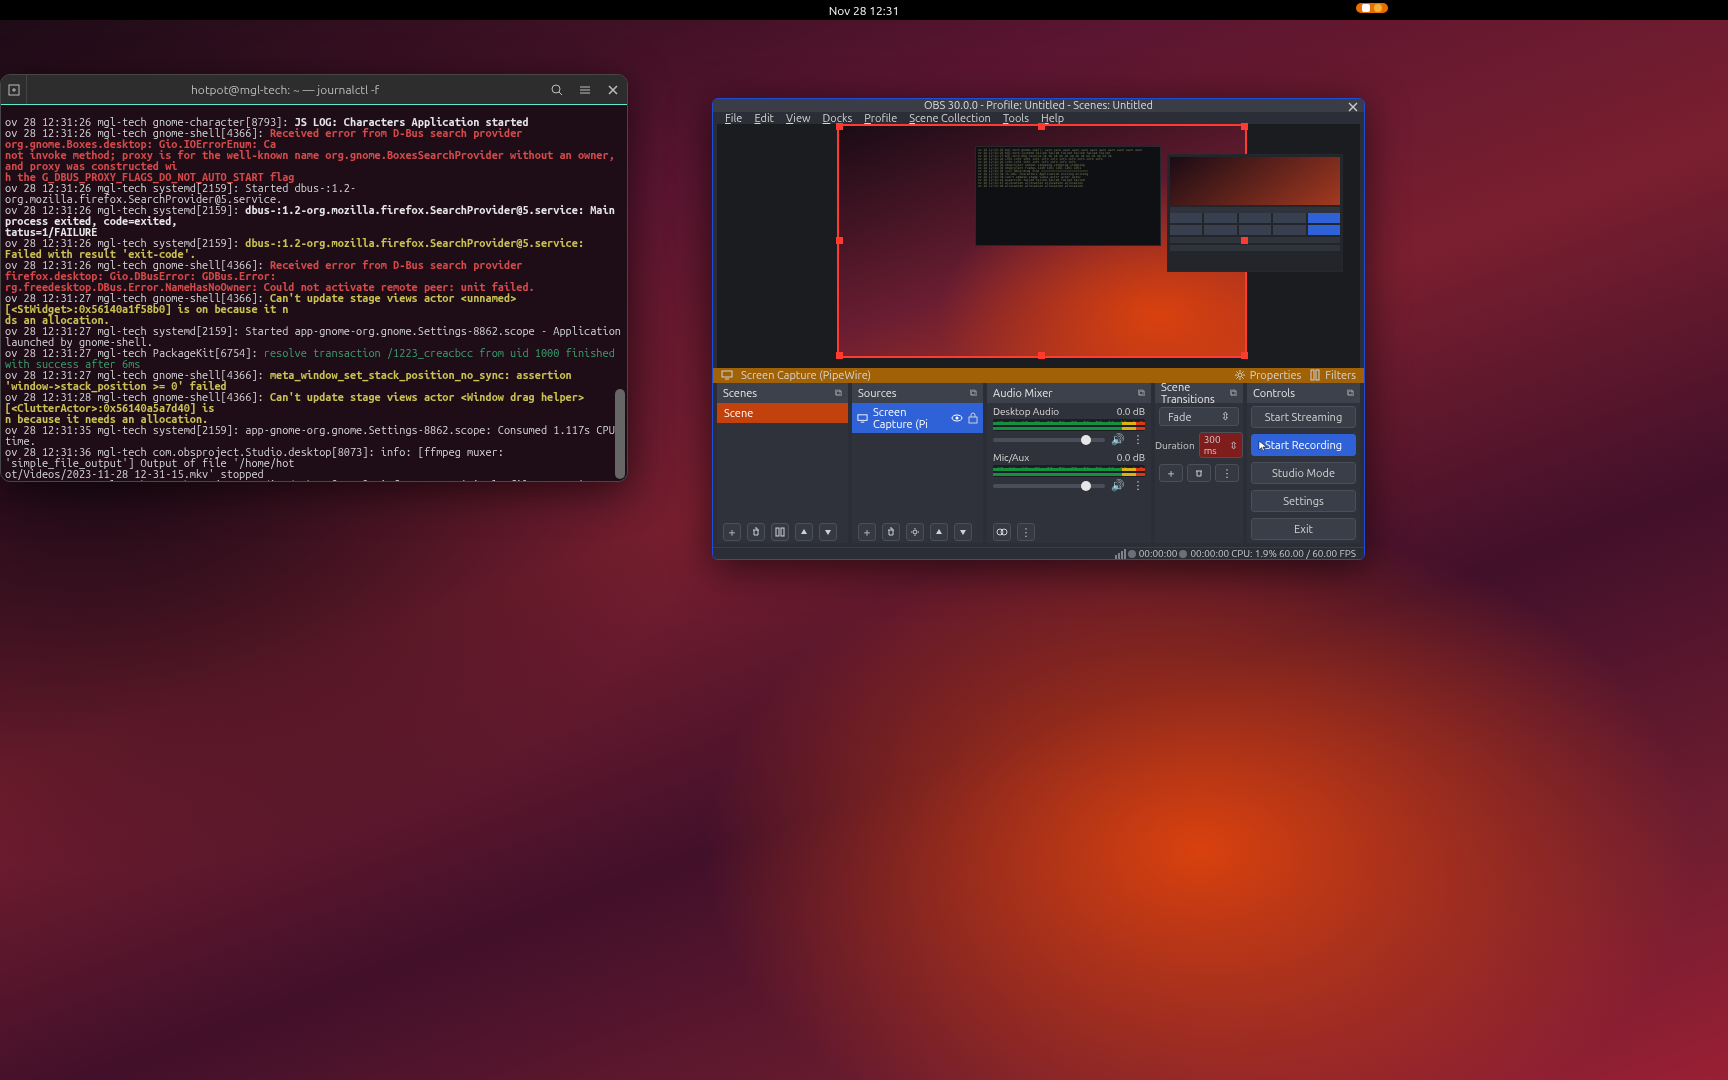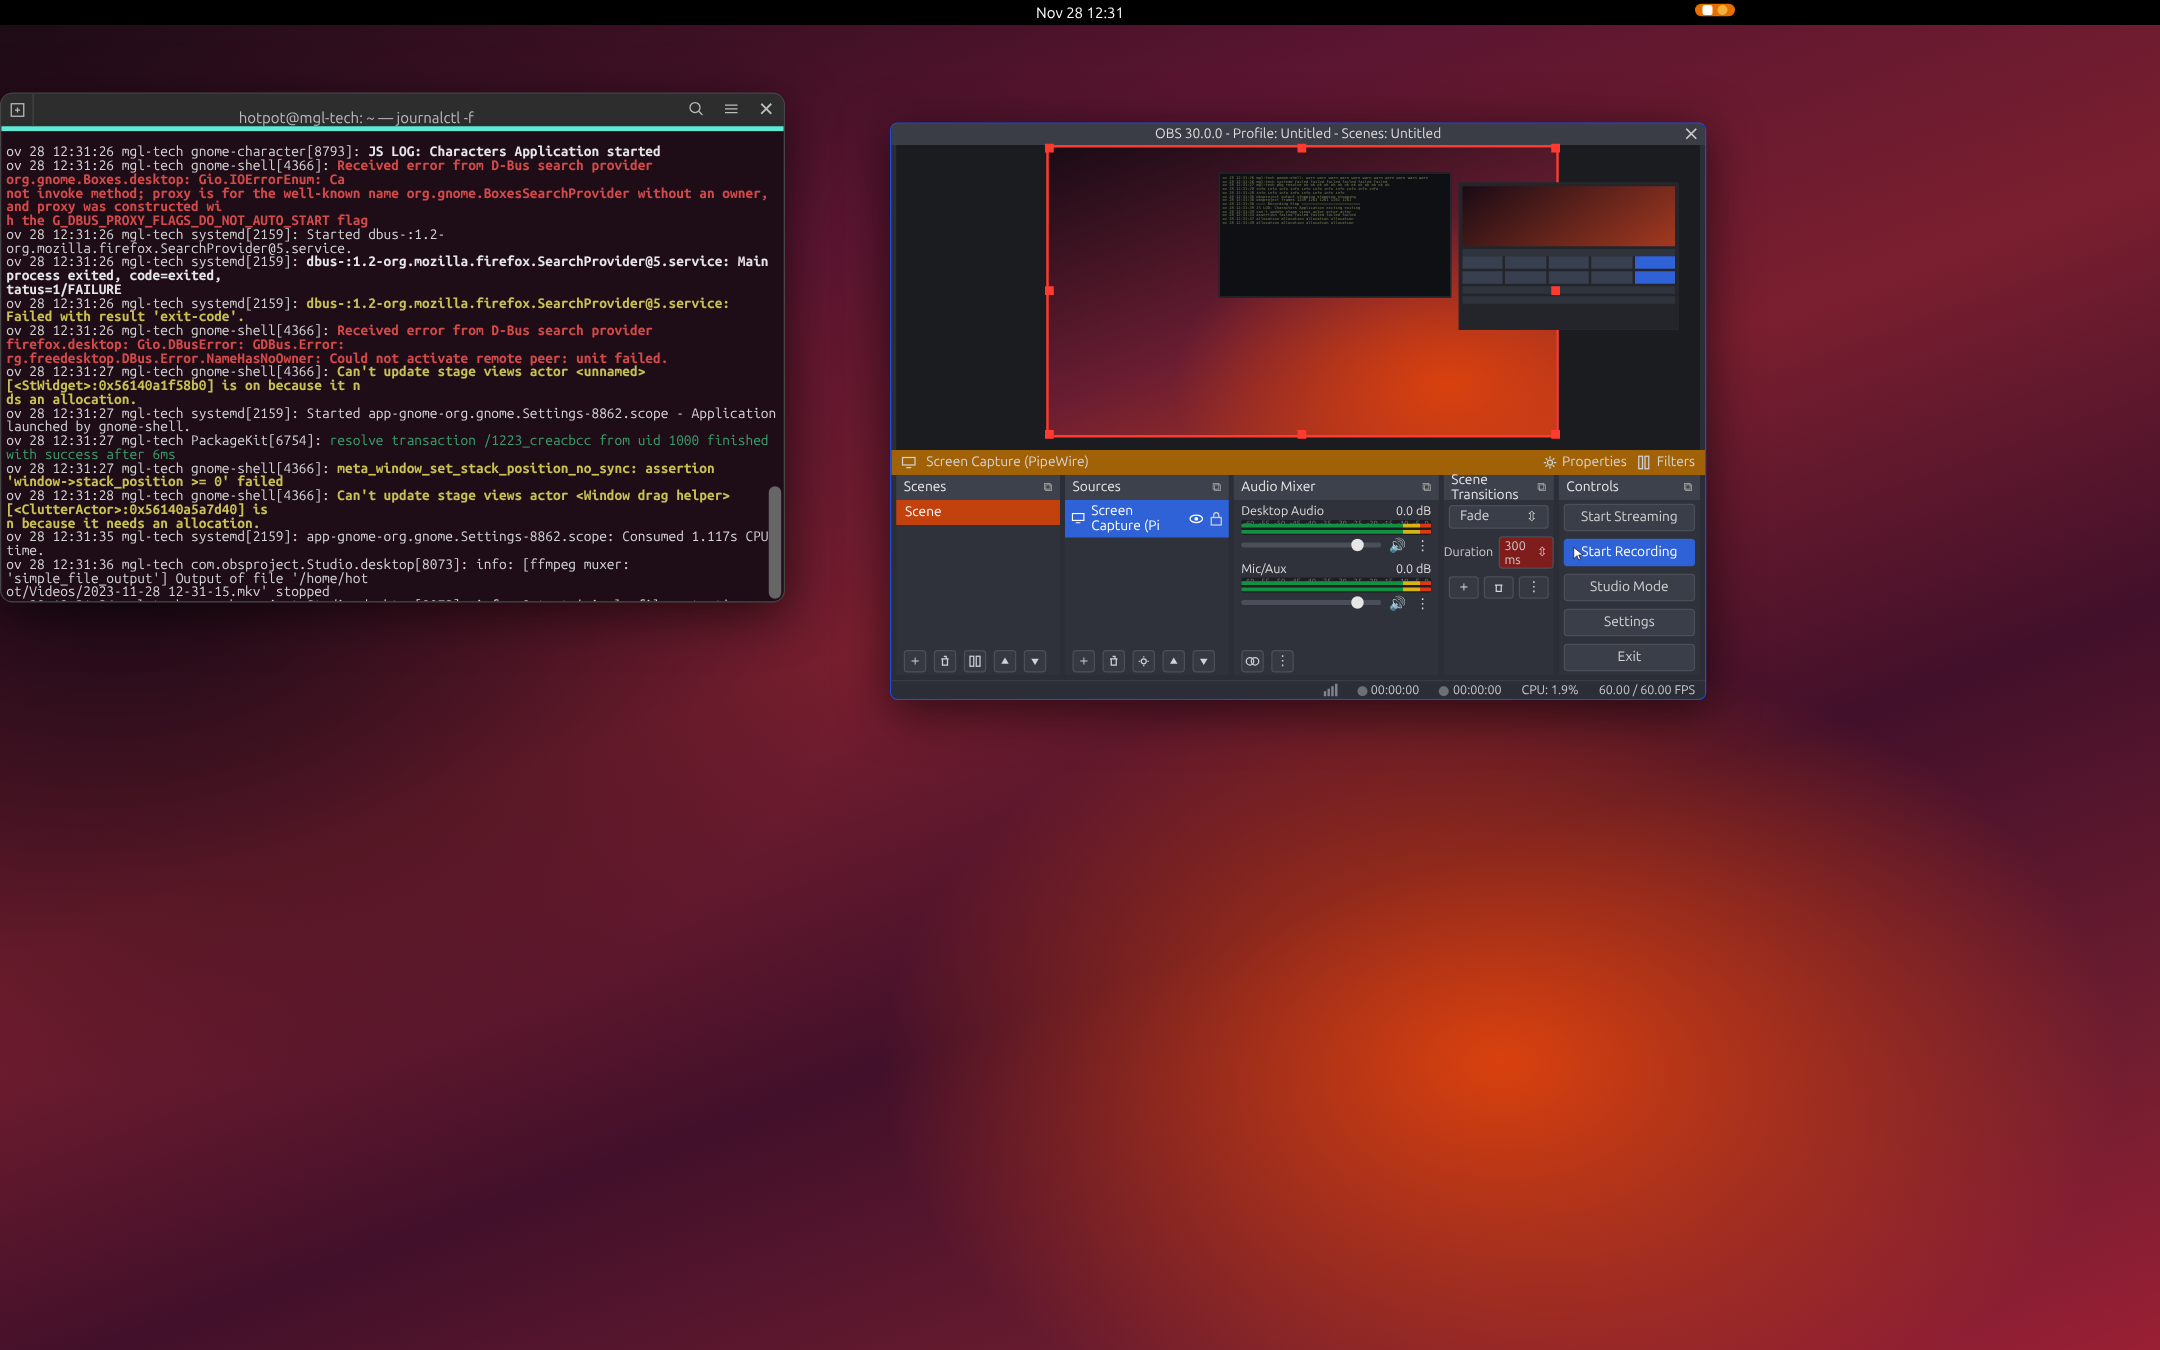--- a/index.html
+++ b/index.html
@@ -27,22 +27,22 @@
 
 
 #term {
   position:absolute; left:0; top:74px; width:628px; height:408px;
   background:#2c2c2c; border-radius:10px; overflow:hidden;
   box-shadow:0 8px 40px rgba(0,0,0,.6);
   display:flex; flex-direction:column;
   border:1px solid #474747;
 }
 #term .titlebar{
-  height:30px; background:#2d2d2d; display:flex; align-items:flex-end;
-  border-bottom:4px solid #5eead4;
+  height:30px; background:#2d2d2d; display:flex; align-items:center;
+  border-bottom:1px solid #5eead4;
   color:#bdbdbd; font-size:12px;
 }
 #term .titlebar .tab-icon{width:26px;height:100%;display:flex;align-items:center;justify-content:center;border-right:1px solid #444}
 #term .titlebar .title{flex:1;text-align:center}
 #term .titlebar .tbtn{width:28px;height:28px;display:flex;align-items:center;justify-content:center;cursor:pointer}
 #term .body{
   flex:1; background:#300a24cc; background:#2b0a24;
   background:#1d0c17;
   background:rgba(30,12,22,.94);
   padding:12px 4px;
@@ -141,21 +141,21 @@
 #dock-trans .dur .spin{background:#7f1d1d;border:1px solid #4b4f59;border-radius:3px;padding:1px 4px;display:flex;align-items:center;gap:4px}
 #dock-trans .btns{display:flex;gap:4px;margin:4px}
 #dock-trans .btns .ibtn{flex:1;height:18px;display:flex;align-items:center;justify-content:center;border:1px solid #4b4f59;border-radius:3px;background:#363942}
 #dock-ctrl{flex:0 0 113px}
 #dock-ctrl .btn{margin:3px 4px;padding:4px 0;text-align:center;background:#3a3e48;border:1px solid #4b4f59;border-radius:3px;font-size:11px;cursor:pointer}
 #dock-ctrl .btn.active{background:#2e62d6;border-color:#2e62d6;color:#fff;position:relative}
 #dock-ctrl .btn.active .cursor{position:absolute;left:6px;top:5px}
 
 #obs .status{
   height:18px;background:#2b2e36;display:flex;align-items:center;justify-content:flex-end;
-  gap:16px;padding:0 8px;font-size:10px;color:#c7c8cc;border-top:1px solid #3a3d45;
+  gap:2px;padding:0 8px;font-size:10px;color:#c7c8cc;border-top:1px solid #3a3d45;
 }
 #obs .status .sig{display:flex;align-items:flex-end;gap:1px}
 #obs .status .sig i{width:2px;background:#7d828c;display:block}
 #obs .status .dot{width:8px;height:8px;border-radius:50%;background:#6d6f76;display:inline-block;margin-right:3px;vertical-align:middle}
 
 svg{display:block}
 </style>
 </head>
 <body>
 
@@ -201,20 +201,30 @@
 
 <div id="obs">
   <div class="obs-title">
     <span>OBS 30.0.0 - Profile: Untitled - Scenes: Untitled</span>
     <span class="close-icon">
       <svg width="10" height="10" viewBox="0 0 10 10">
           <path d="M1 1l8 8M9 1l-8 8" stroke="#ccc" stroke-width="1.4"></path>
         </svg>
     </span>
   </div>
+  <div class="menubar" id="obs-menubar">
+      <span><u>F</u>ile</span>
+      <span><u>E</u>dit</span>
+      <span><u>V</u>iew</span>
+      <span><u>D</u>ocks</span>
+      <span><u>P</u>rofile</span>
+      <span><u>S</u>cene Collection</span>
+      <span><u>T</u>ools</span>
+      <span><u>H</u>elp</span>
+    </div>
 
   <div class="preview">
     <div class="canvas">
       <div class="mini term">ov 28 12:31:26 mgl-tech gnome-shell: warn warn warn warn warn warn warn warn warn warn warn<br>ov 28 12:31:26 mgl-tech systemd failed failed failed failed failed failed<br>ov 28 12:31:27 mgl-tech pkg resolve ok ok ok ok ok ok ok ok ok ok ok ok ok<br>ov 28 12:31:28 info info info info info info info info info info info<br>ov 28 12:31:28 info info info info info info info info<br>ov 28 12:31:36 obsproject output stopping stopping stopping<br>ov 28 12:31:36 obsproject frames 1249 1261 1261 1261 1261<br>ov 28 12:31:36 ==== Recording Stop ==========================<br>ov 28 12:31:39 JS LOG: Characters Application exiting exiting<br>ov 28 12:31:39 can't update stage views actor actor actor<br>ov 28 12:31:44 assertion failed failed failed failed failed<br>ov 28 12:31:47 allocation allocation allocation allocation<br>ov 28 12:31:49 allocation allocation allocation allocation</div>
       <div class="mini obs">
         <div class="p1"></div>
         <div class="row"></div>
         <div class="bars">
             <div></div>
             <div></div>

